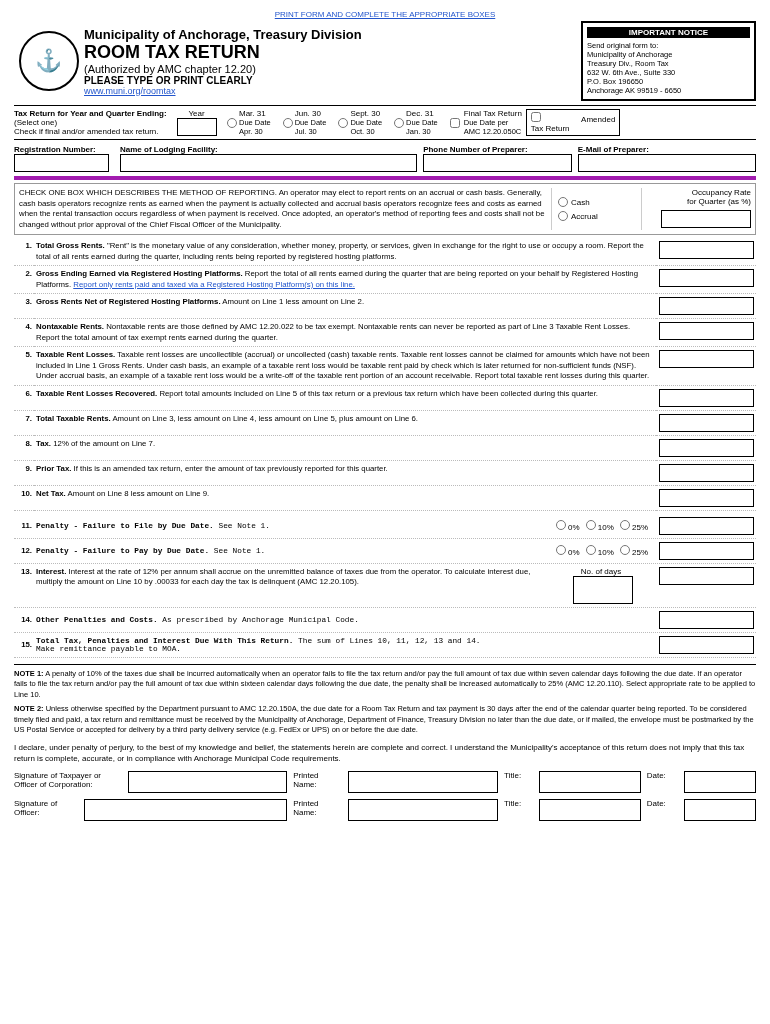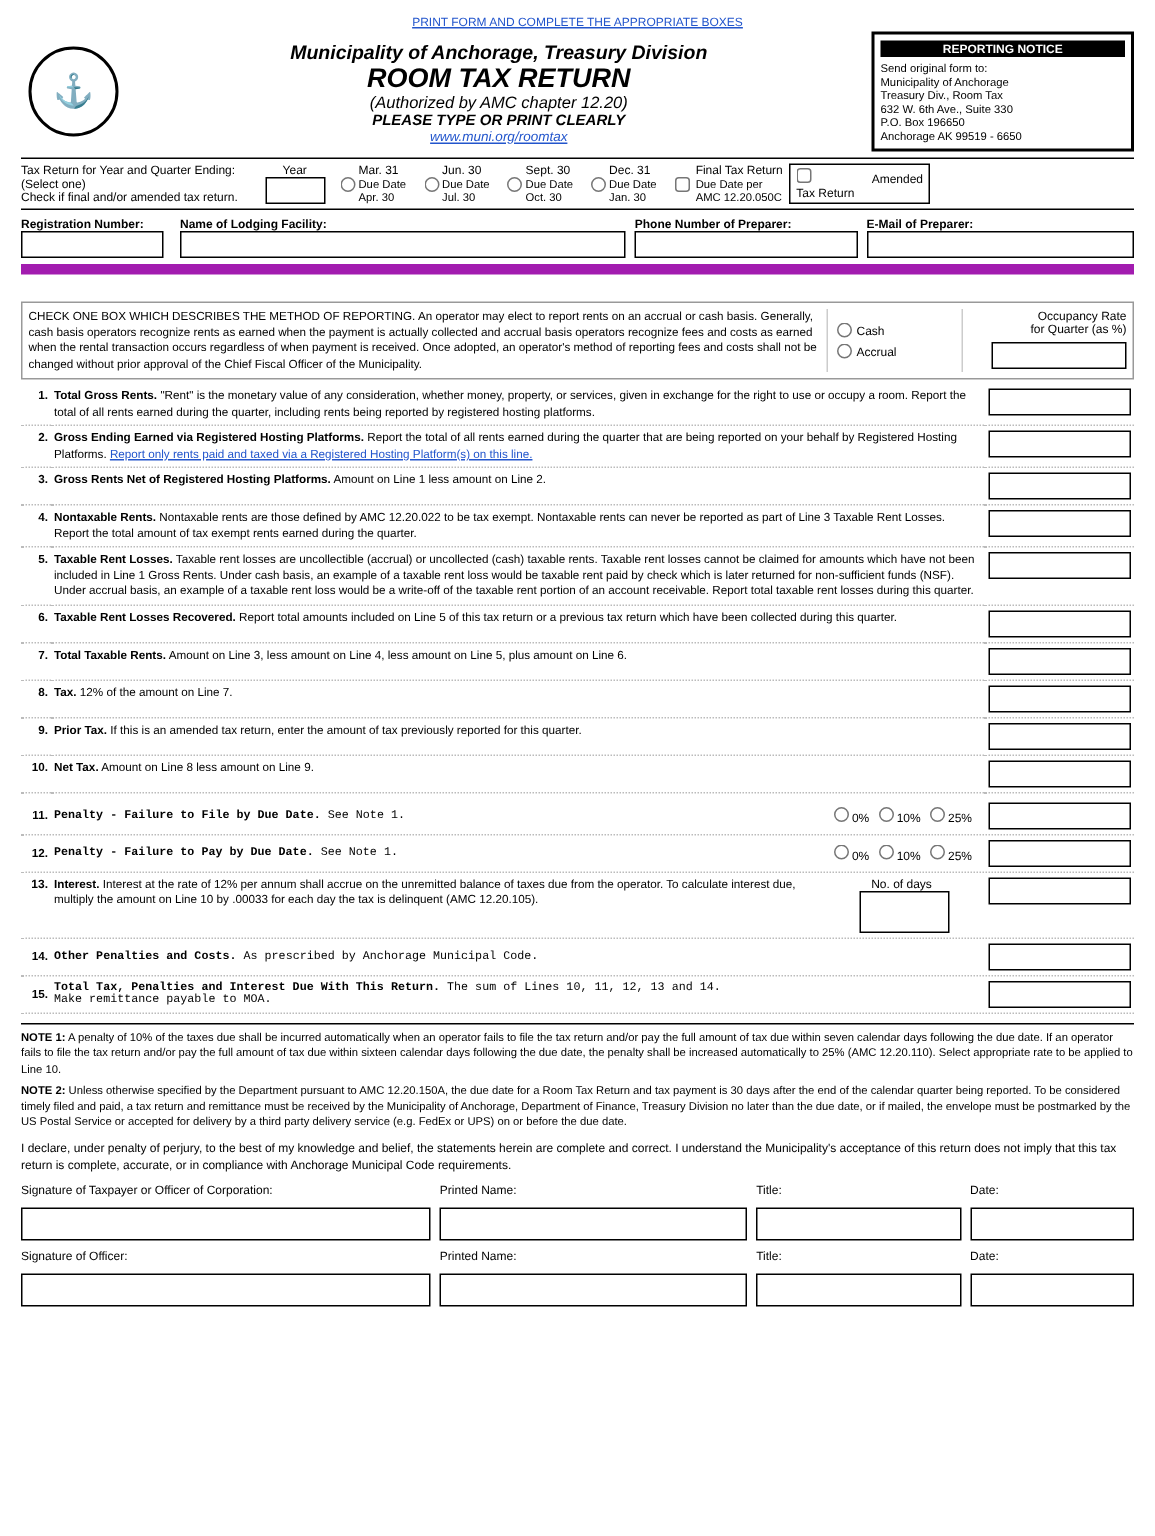--- a/index.html
+++ b/index.html
@@ -35,23 +35,22 @@
       width: 60px;
       height: 60px;
       border: 2px solid #000;
       border-radius: 50%;
       display: flex;
       align-items: center;
       justify-content: center;
       font-size: 22px;
     }
     .title-area {
-      text-align: center;
+      text-align: left;
       flex: 1;
-      font-style: italic;
     }
     .title-area h2 {
       font-size: 13px;
       font-weight: bold;
     }
     .title-area h1 {
       font-size: 18px;
       font-weight: bold;
     }
     .title-area .subtitle {
@@ -127,23 +126,23 @@
     }
     .amended-box {
       border: 1px solid #000;
       padding: 2px 4px;
       font-size: 8px;
     }
     
     .registration-row {
       display: flex;
       align-items: center;
-      border-bottom: 7px solid #a21caf;
+      border-bottom: 4px solid #a21caf;
       padding: 2px 0 4px;
-      margin-bottom: 18px;
+      margin-bottom: 3px;
       gap: 6px;
     }
     .reg-field {
       display: flex;
       flex-direction: column;
     }
     .reg-field label {
       font-size: 8px;
       font-weight: bold;
     }
@@ -267,22 +266,22 @@
       margin: 6px 0;
     }
     
     .sig-row {
       display: flex;
       gap: 6px;
       margin-bottom: 6px;
     }
     .sig-field {
       display: flex;
-      flex-direction: column;
-      gap: 7px;
+      flex-direction: row;
+      gap: 18px;
       justify-content: space-between;
     }
     .sig-field label { font-size: 8px; }
     .sig-field input {
       border: 1px solid #000;
       height: 22px;
       font-size: 8px;
     }
     input[type="text"] {
       background: transparent;
@@ -301,33 +300,33 @@
     <div class="logo-circle">⚓</div>
   </div>
   <div class="title-area">
     <h2>Municipality of Anchorage, Treasury Division</h2>
     <h1>ROOM TAX RETURN</h1>
     <div class="subtitle">(Authorized by AMC chapter 12.20)</div>
     <div class="please">PLEASE TYPE OR PRINT CLEARLY</div>
     <div class="url">www.muni.org/roomtax</div>
   </div>
   <div class="important-box">
-    <div class="imp-title">REPORTING NOTICE</div>
+    <div class="imp-title">IMPORTANT NOTICE</div>
     <div style="white-space: pre-line; font-size:7.5px;">Send original form to:
 Municipality of Anchorage
 Treasury Div., Room Tax
 632 W. 6th Ave., Suite 330
 P.O. Box 196650
 Anchorage AK 99519 - 6650</div>
   </div>
 </div>
 
 <div class="year-quarter-row">
   <div class="label-col">
-    <div style="font-weight:normal;">Tax Return for Year and Quarter Ending:</div>
+    <div style="font-weight:bold;">Tax Return for Year and Quarter Ending:</div>
     <div>(Select one)</div>
     <div>Check if final and/or amended tax return.</div>
   </div>
   <div class="year-col">
     <div class="year-col-label">Year</div>
     <input type="text" class="year-box" style="width: 40px; height: 18px; border: 1px solid rgb(0, 0, 0);">
   </div>
   <div class="quarter-options">
     <div class="quarter-option">
       <input type="radio" name="quarter" style="">

